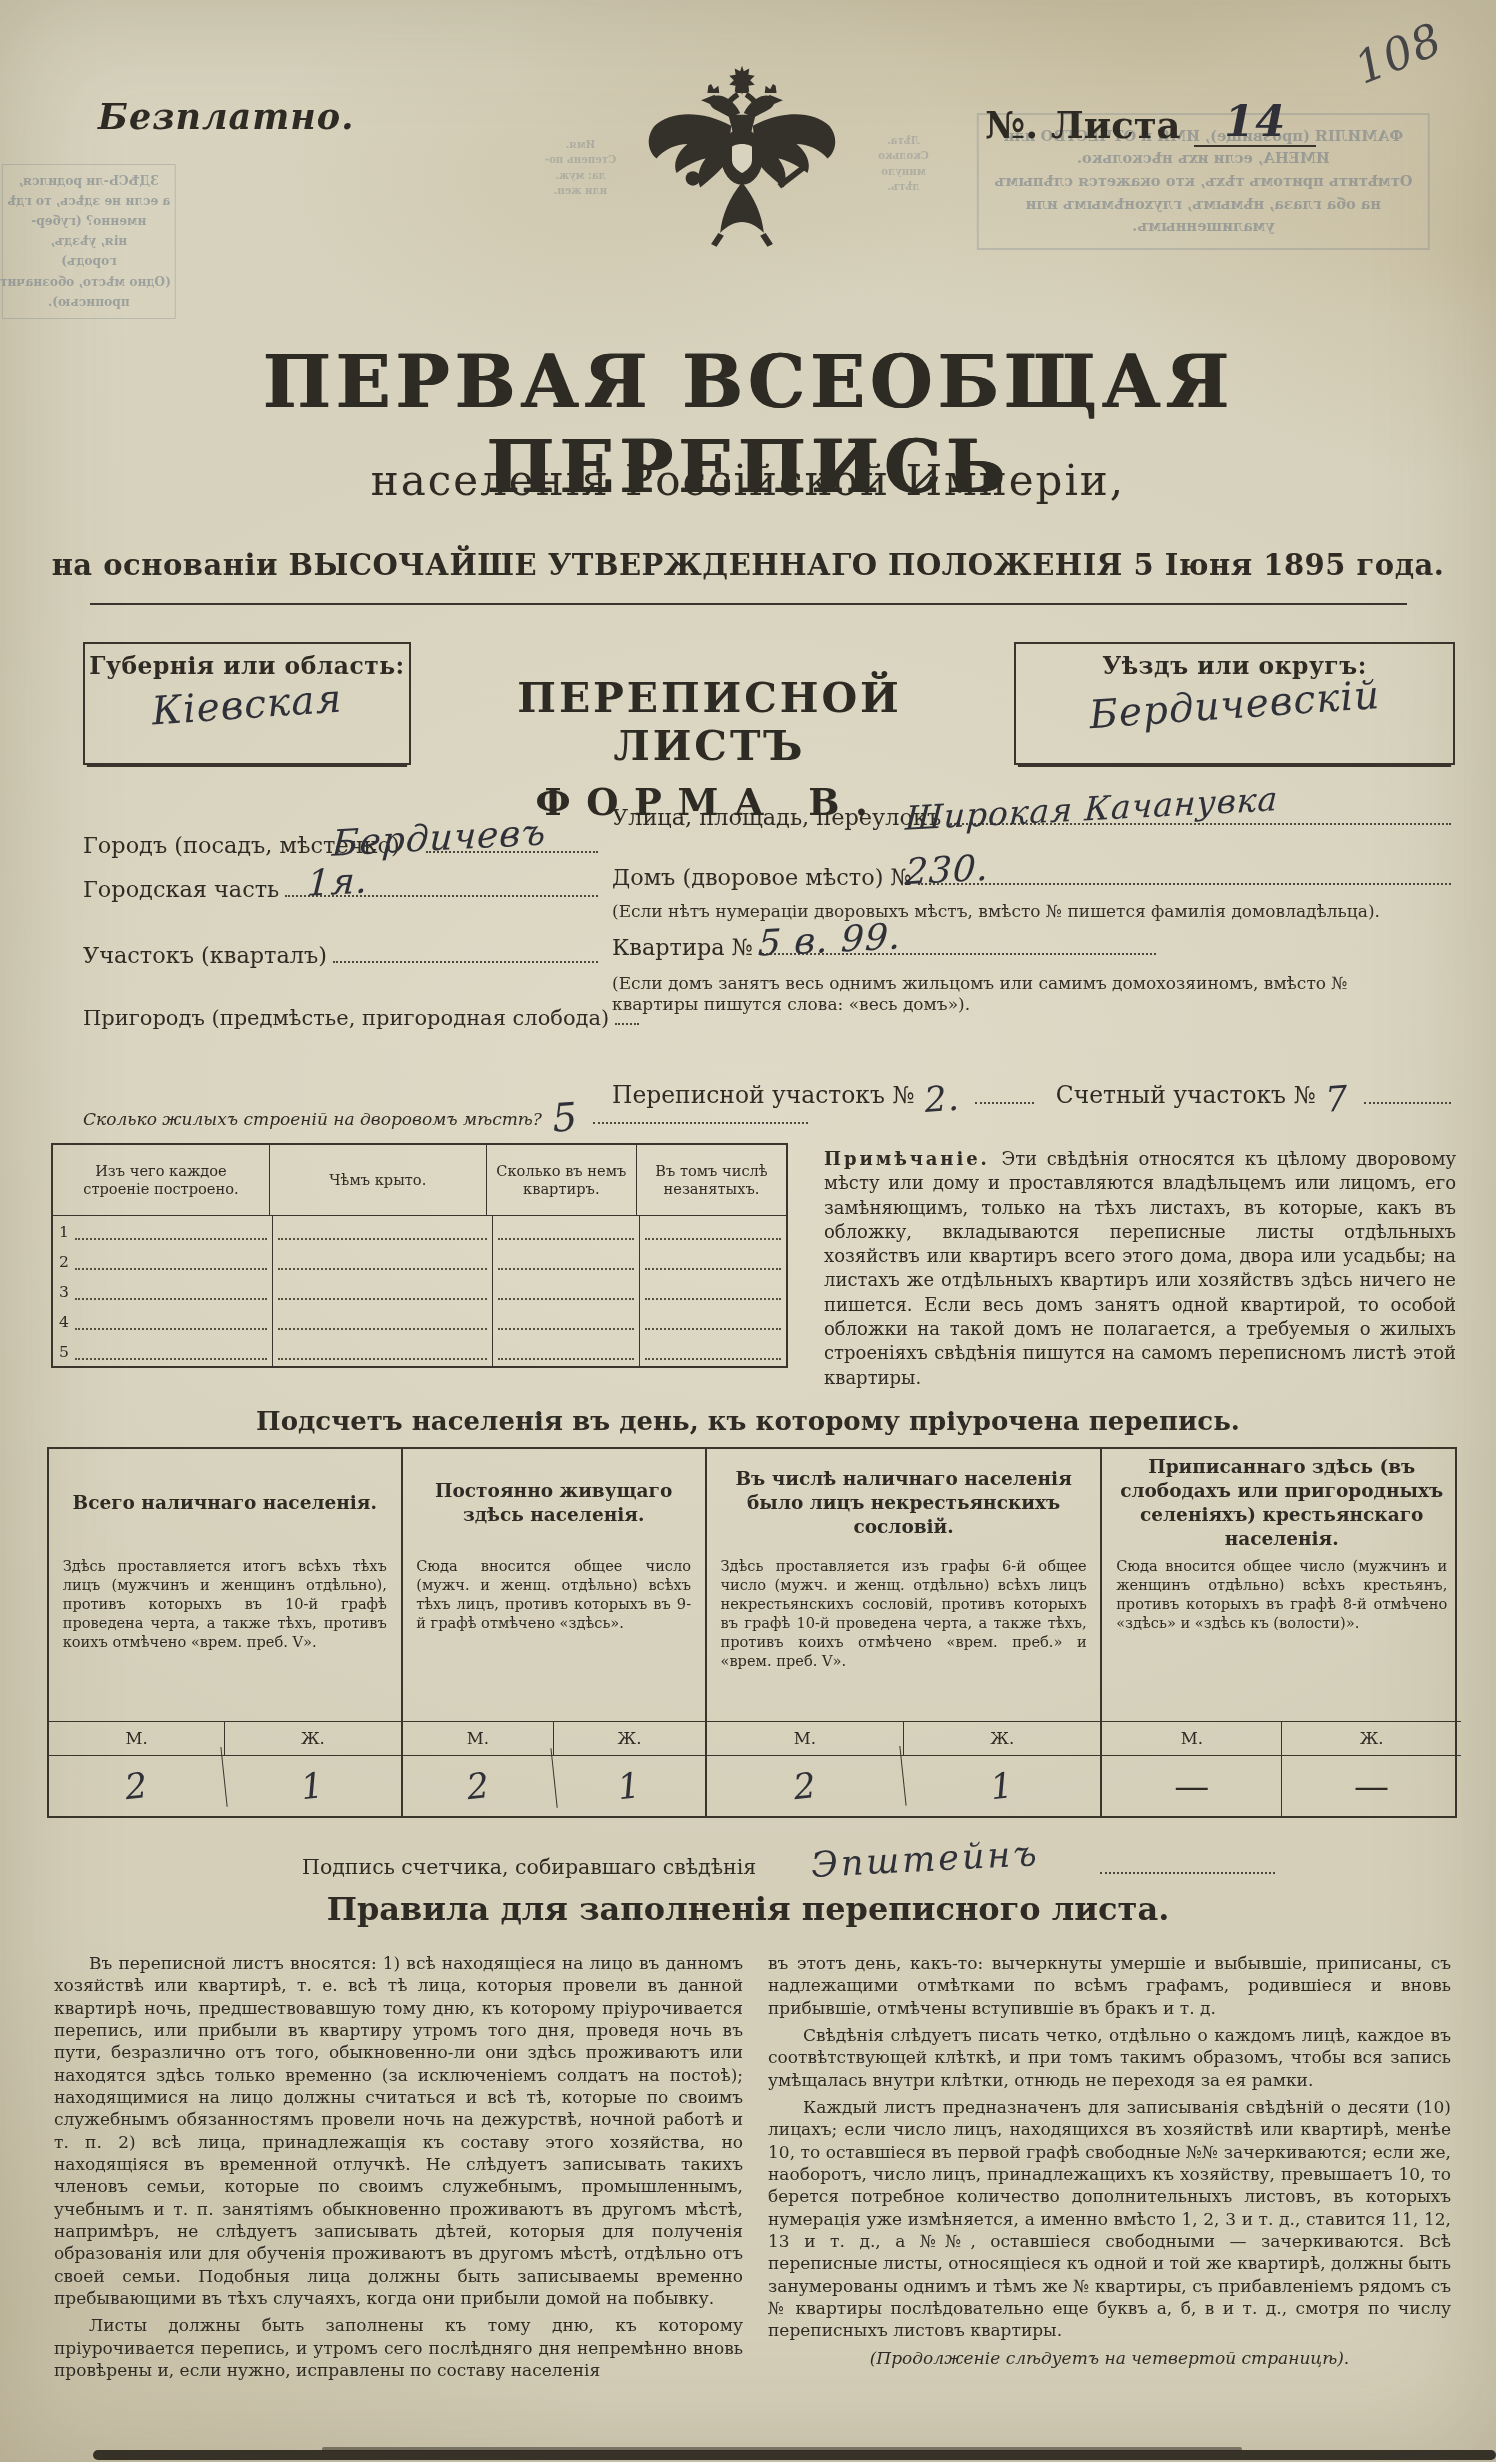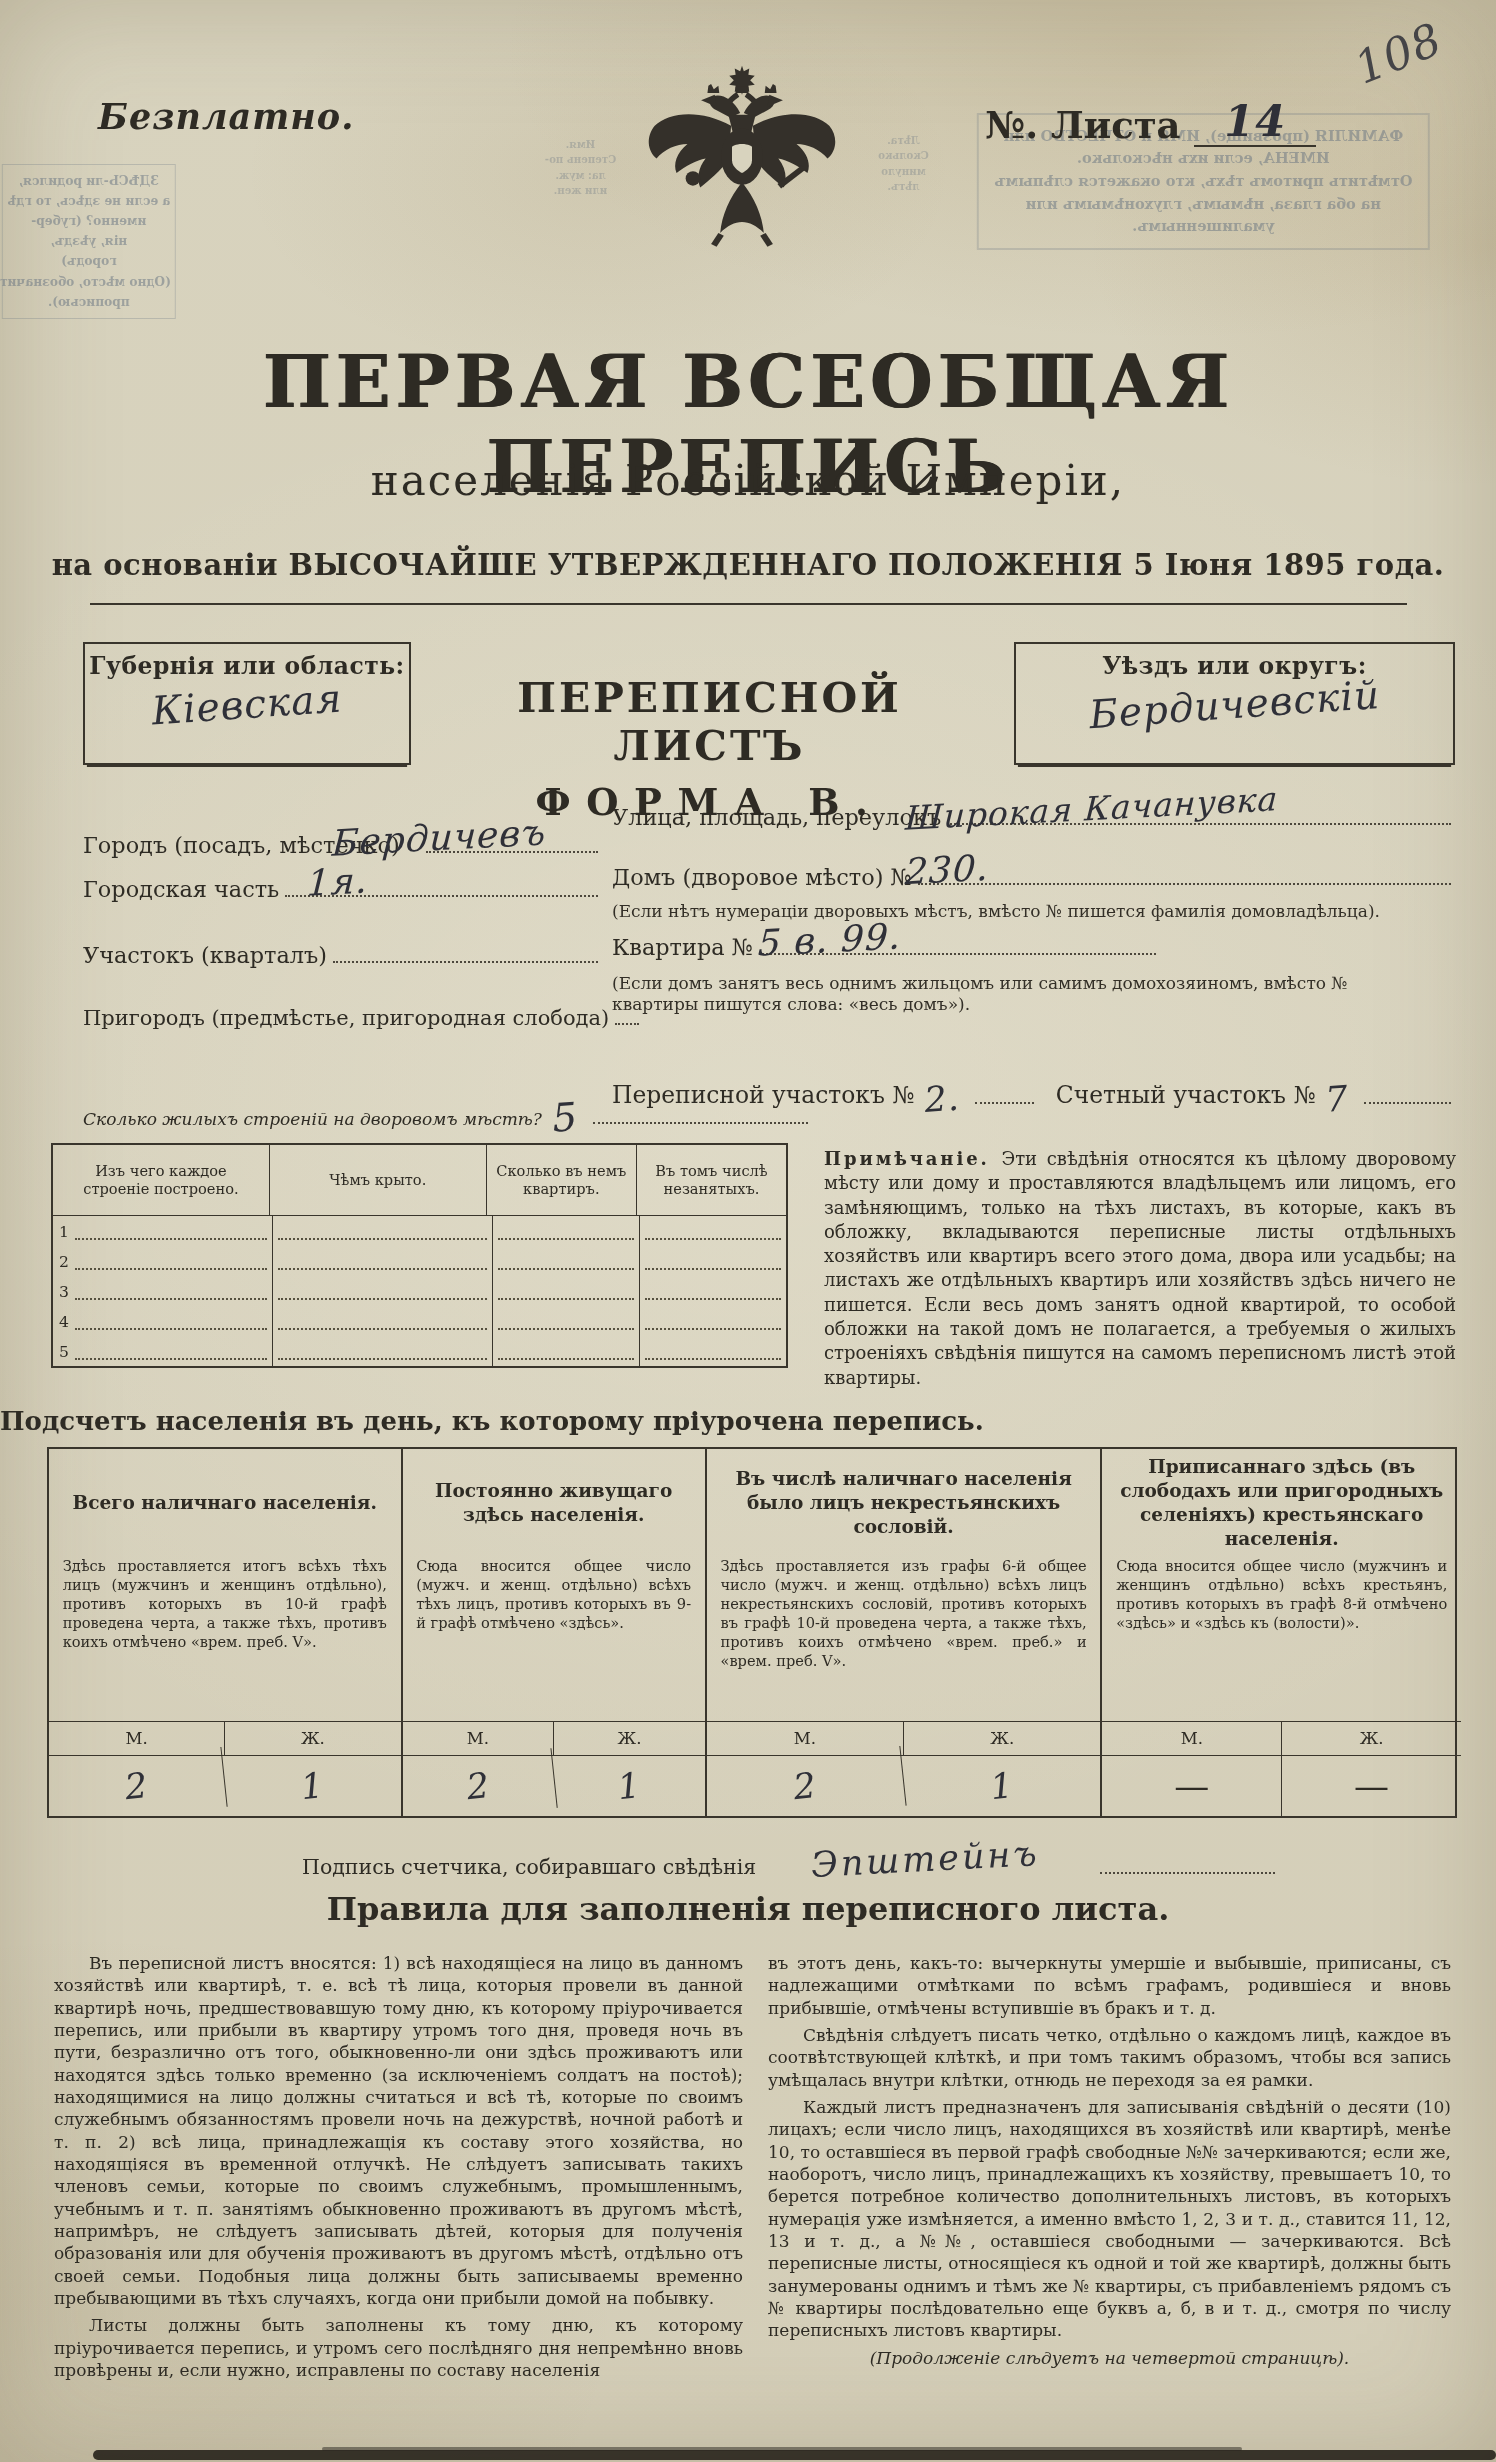--- a/index.html
+++ b/index.html
@@ -61,21 +61,21 @@
   .bt-row{display:flex;height:30px;}
   .bt-row > div{border-right:1px solid #39352c;position:relative;}
   .bt-row > div::after{content:"";position:absolute;left:21.5px;right:4.9px;bottom:5.9px;border-bottom:2px dotted #55503f;}
   .bt-row > div + div::after{left:4.9px;}
   .bt-num{position:absolute;left:5.9px;bottom:4.9px;font-size:15.6px;}
   .w30{width:30%;}.w20{width:20%;}
   
   .remark{position:absolute;left:824px;top:1147px;width:632px;font-size:18px;line-height:1.35;text-align:justify;margin:0;}
   .remark-label{font-weight:bold;letter-spacing:2.9px;margin-right:11.7px;}
   
-  .sum-title{position:absolute;left:0;top:1406px;width:100%;font-size:26px;font-weight:bold;}
+  .sum-title{position:absolute;left:0;top:1406px;width:100%;text-align:center;font-size:26px;font-weight:bold;}
   .sum-table{position:absolute;left:47px;top:1447px;width:1406px;display:flex;border:2.4px solid #39352c;}
   .sum-group{display:flex;flex-direction:column;border-right:2px solid #39352c;height:367px;}
   .sum-group:last-child{border-right:none;}
   .sum-head{min-height:96px;display:flex;align-items:center;justify-content:center;text-align:center;font-weight:bold;font-size:18.5px;padding:5.9px 15.6px 0;line-height:1.3;}
   .sum-desc{flex:1;font-size:14.6px;padding:5.9px 13.7px 7.8px;line-height:1.3;border-bottom:1.5px solid #39352c;text-align:justify;}
   .sum-mf{display:flex;border-bottom:1.5px solid #39352c;height:33px;}
   .sum-mf > div{flex:1;display:flex;align-items:center;justify-content:center;font-size:16.6px;border-right:1px solid #39352c;}
   .sum-mf > div:last-child,.sum-vals > div:last-child{border-right:none;}
   .sum-vals{display:flex;height:60px;}
   .sum-vals > div{flex:1;display:flex;align-items:center;justify-content:center;border-right:1px solid #39352c;font-size:35px;}

